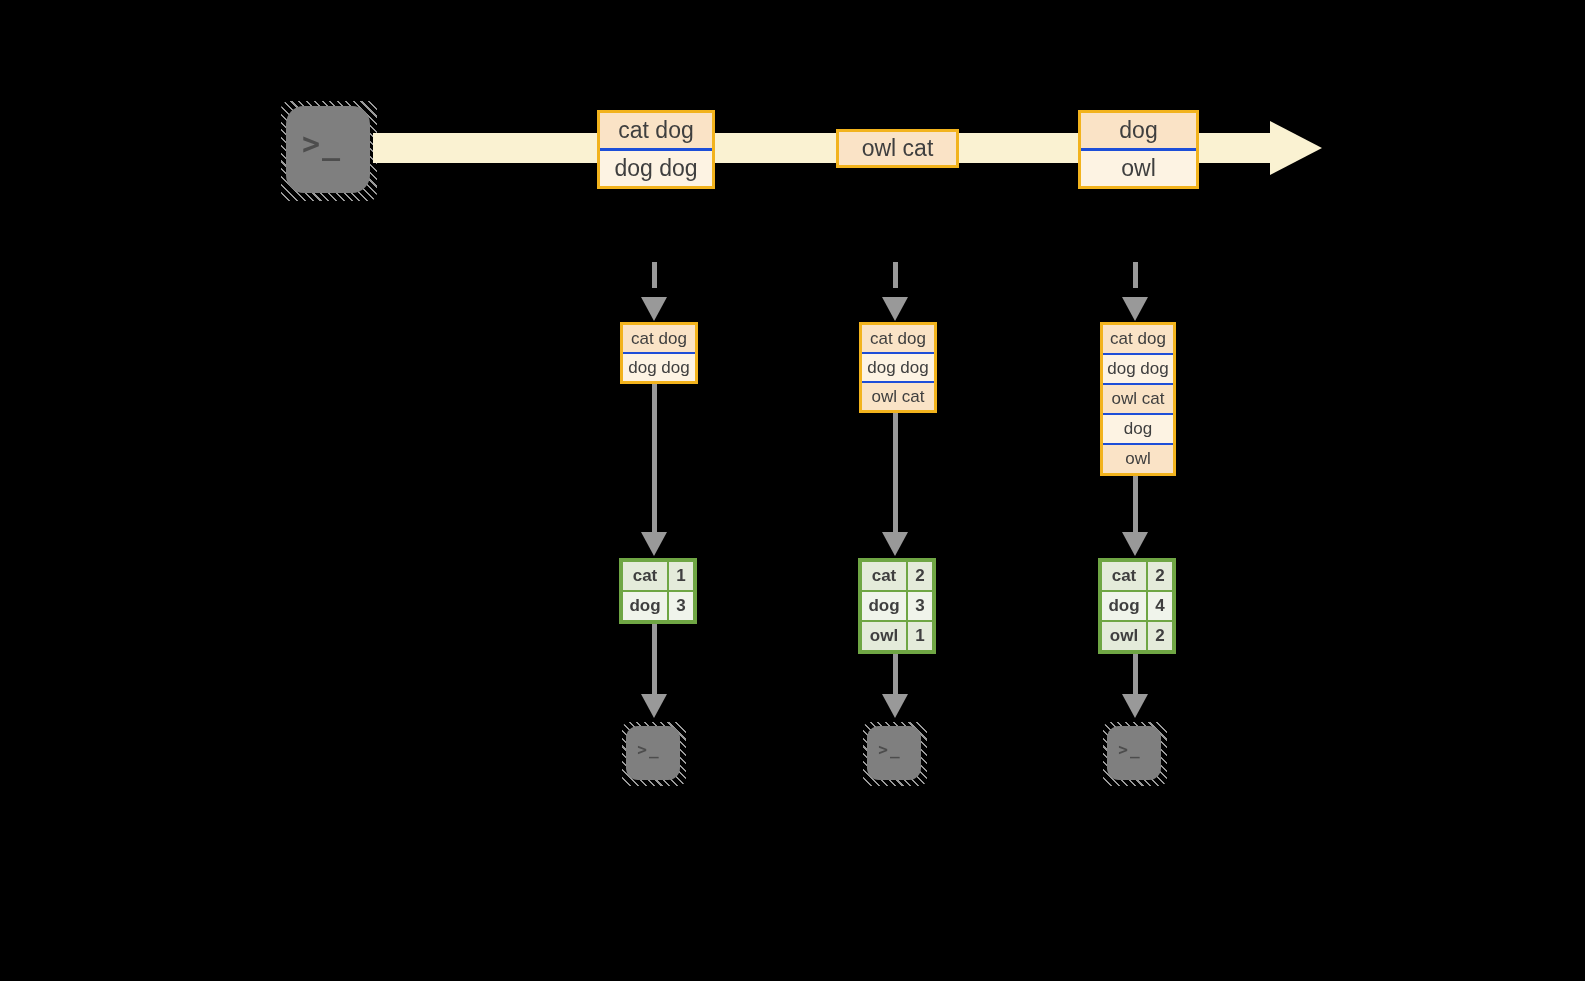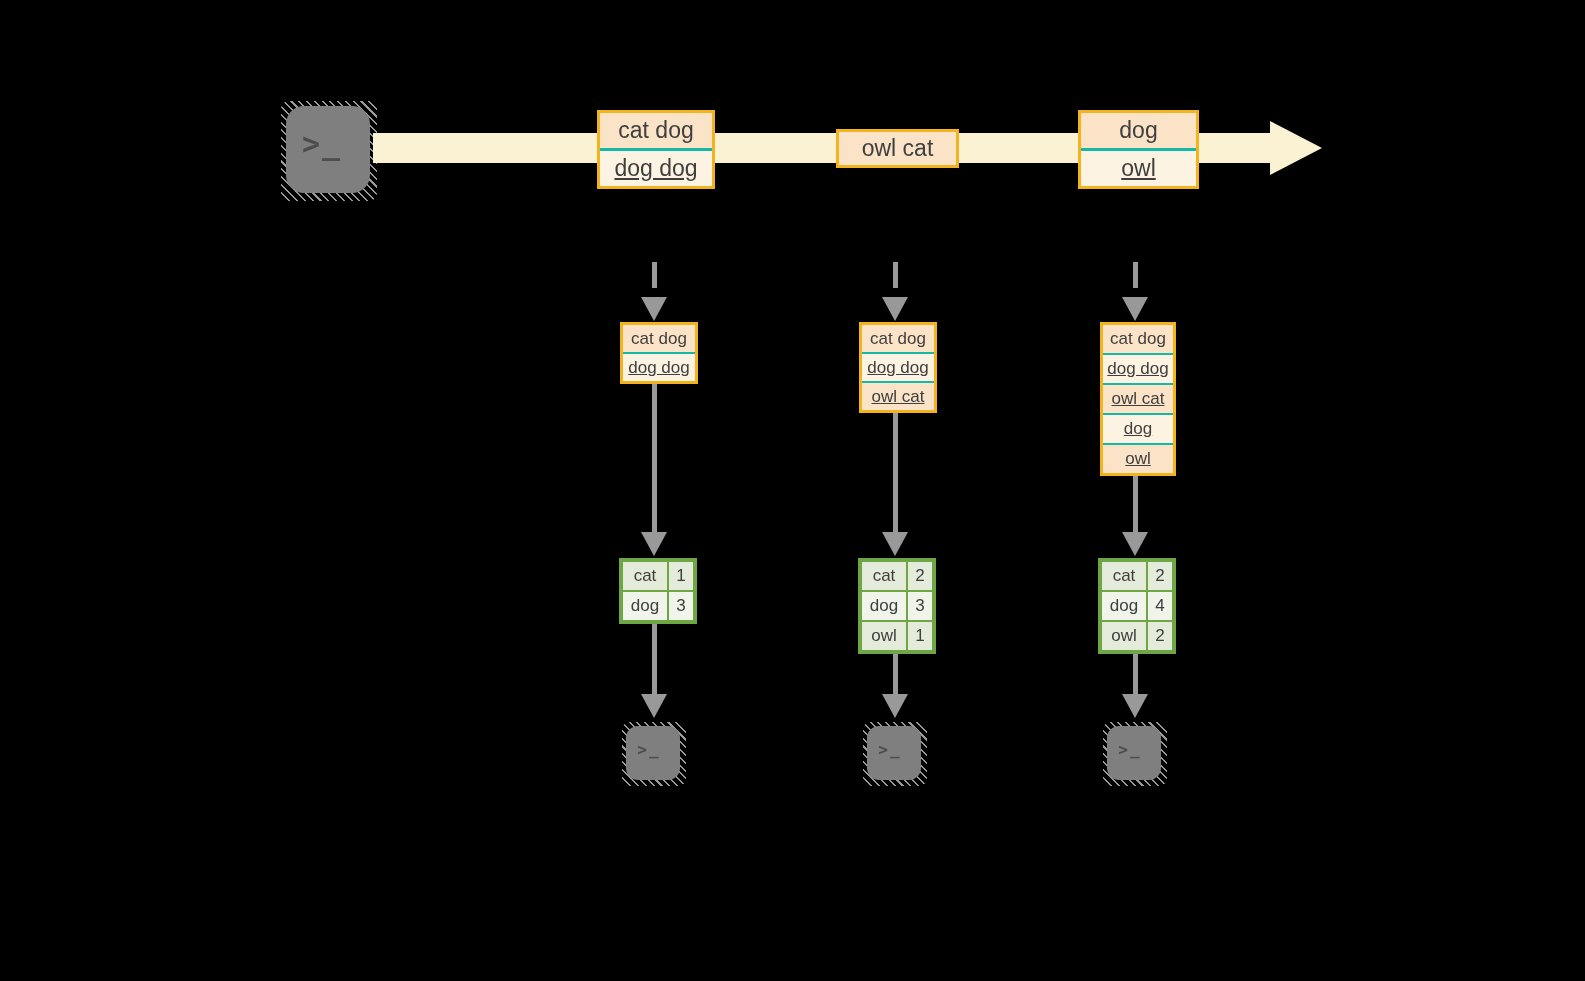--- a/index.html
+++ b/index.html
@@ -49,31 +49,31 @@
   }
   
   .query-label{
     position:absolute;left:694px;top:461px;width:416px;height:42px;z-index:2;
     background:#fff;display:flex;align-items:center;justify-content:center;
     font-size:33px;font-weight:300;color:#1c1c1c;letter-spacing:0.5px;
   }
   
   .gtable{
     position:absolute;z-index:4;display:grid;grid-template-columns:44px 24px;
-    gap:2px;padding:2px;
+    gap:2px;padding:2px;font-weight:bold;
   }
   .gcell{
     height:28px;display:flex;align-items:center;justify-content:center;font-size:17px;
   }
 </style>
 <style>
   .stream-band{background:#FAF2D2;}
   .stream-head{border-left-color:#FAF2D2 !important;}
   .obox{border:3px solid #F2B31D;}
-  .obox .ocell + .ocell{border-top:2px solid #14b8a6;text-decoration:underline;}
+  .obox .ocell + .ocell{border-top:2px solid #1d4ed8;}
   .batch .ocell + .ocell, .batch2 .ocell + .ocell{border-top-width:3px;}
   .fill-dark{background:#FAE3C6;}
   .fill-light{background:#FDF3E3;}
   .srow{height:27px;} .srow2{height:28px;}
   .vline.solid{background:#999999;}
   .vline.dash1{background:#999999;}
   .vhead{border-top-color:#999999;}
   .gtable{background:#6FA644;border:2px solid #6FA644;}
   .gfill-dark{background:#E4EBDA;}
   .gfill-light{background:#F0F4EB;}

